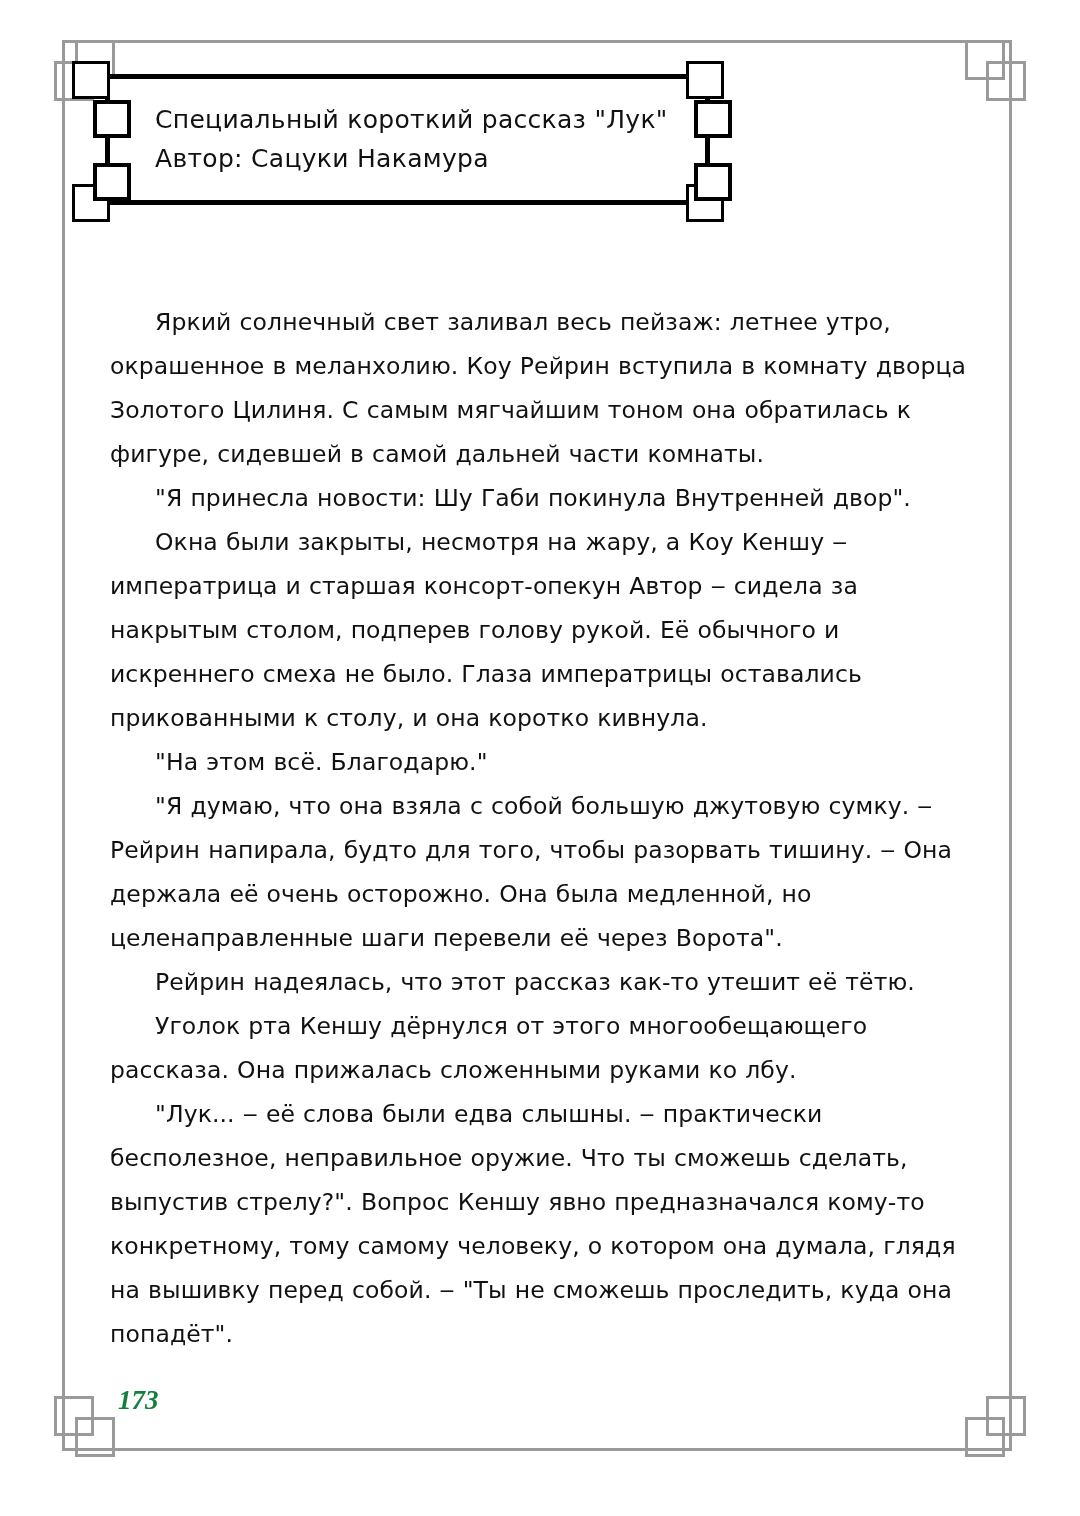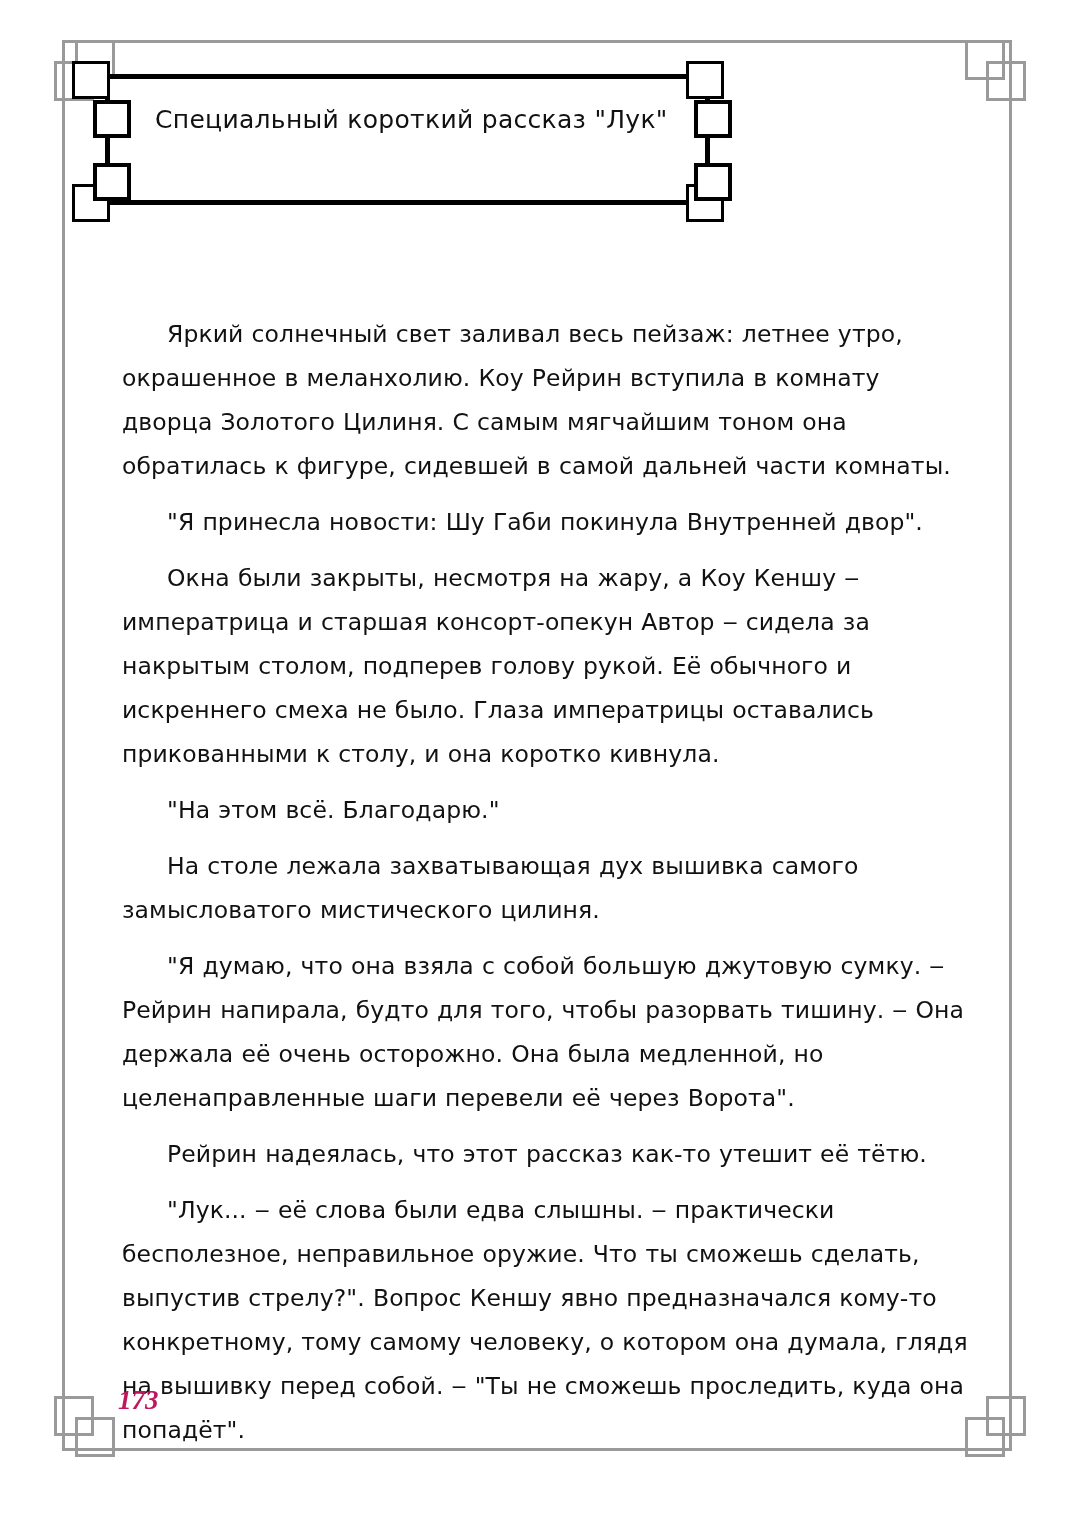--- a/index.html
+++ b/index.html
@@ -94,36 +94,36 @@
     position: absolute;
     left: 110px;
     top: 300px;
     width: 872px;
   }
   .para {
     font-family: "DejaVu Sans", sans-serif;
     font-size: 23.5px;
     line-height: 44px;
     color: #111111;
-    margin: 12px;
+    margin: 0;
     text-indent: 45px;
     letter-spacing: 0.1px;
     word-spacing: 0.5px;
   }
 
   
   #page-number {
     position: absolute;
     left: 118px;
     top: 1385px;
     font-family: "Liberation Serif", serif;
     font-style: italic;
     font-weight: bold;
     font-size: 27px;
-    color: #be185d;
+    color: #15803d;
   }
 </style>
 </head>
 <body>
 
 <div id="page">
 
   <div class="frame-line frame-top"></div>
   <div class="frame-line frame-bottom"></div>
   <div class="frame-line frame-left"></div>
@@ -145,29 +145,30 @@
   <div class="tb-sq tbs-out-bl"></div>
   <div class="tb-sq tbs-out-br"></div>
 
   <div class="tb-sq tbs-in-tl"></div>
   <div class="tb-sq tbs-in-tr"></div>
   <div class="tb-sq tbs-in-bl"></div>
   <div class="tb-sq tbs-in-br"></div>
 
   <div id="title-text">
     <div class="title-line">Специальный короткий рассказ "Лук"</div>
+    <div class="title-line">Автор: Сацуки Накамура</div>
   </div>
 
   <div id="body-text">
     <p class="para">Яркий солнечный свет заливал весь пейзаж: летнее утро, окрашенное в меланхолию. Коу Рейрин вступила в комнату дворца Золотого Цилиня. С самым мягчайшим тоном она обратилась к фигуре, сидевшей в самой дальней части комнаты.</p>
     <p class="para">"Я принесла новости: Шу Габи покинула Внутренней двор".</p>
     <p class="para">Окна были закрыты, несмотря на жару, а Коу Кеншу ‒ императрица и старшая консорт-опекун Автор ‒ сидела за накрытым столом, подперев голову рукой. Её обычного и искреннего смеха не было. Глаза императрицы оставались прикованными к столу, и она коротко кивнула.</p>
     <p class="para">"На этом всё. Благодарю."</p>
-    <p class="para">На столе лежала захватывающая дух вышивка самого замысловатого мистического цилиня.</p>
     <p class="para">"Я думаю, что она взяла с собой большую джутовую сумку. ‒ Рейрин напирала, будто для того, чтобы разорвать тишину. ‒ Она держала её очень осторожно. Она была медленной, но целенаправленные шаги перевели её через Ворота".</p>
     <p class="para">Рейрин надеялась, что этот рассказ как-то утешит её тётю.</p>
+    <p class="para">Уголок рта Кеншу дёрнулся от этого многообещающего рассказа. Она прижалась сложенными руками ко лбу.</p>
     <p class="para">"Лук... ‒ её слова были едва слышны. ‒ практически бесполезное, неправильное оружие. Что ты сможешь сделать, выпустив стрелу?". Вопрос Кеншу явно предназначался кому-то конкретному, тому самому человеку, о котором она думала, глядя на вышивку перед собой. ‒ "Ты не сможешь проследить, куда она попадёт".</p>
 
   </div>
 
   <div id="page-number">173</div>
 
 </div>
 
 </body></html>

